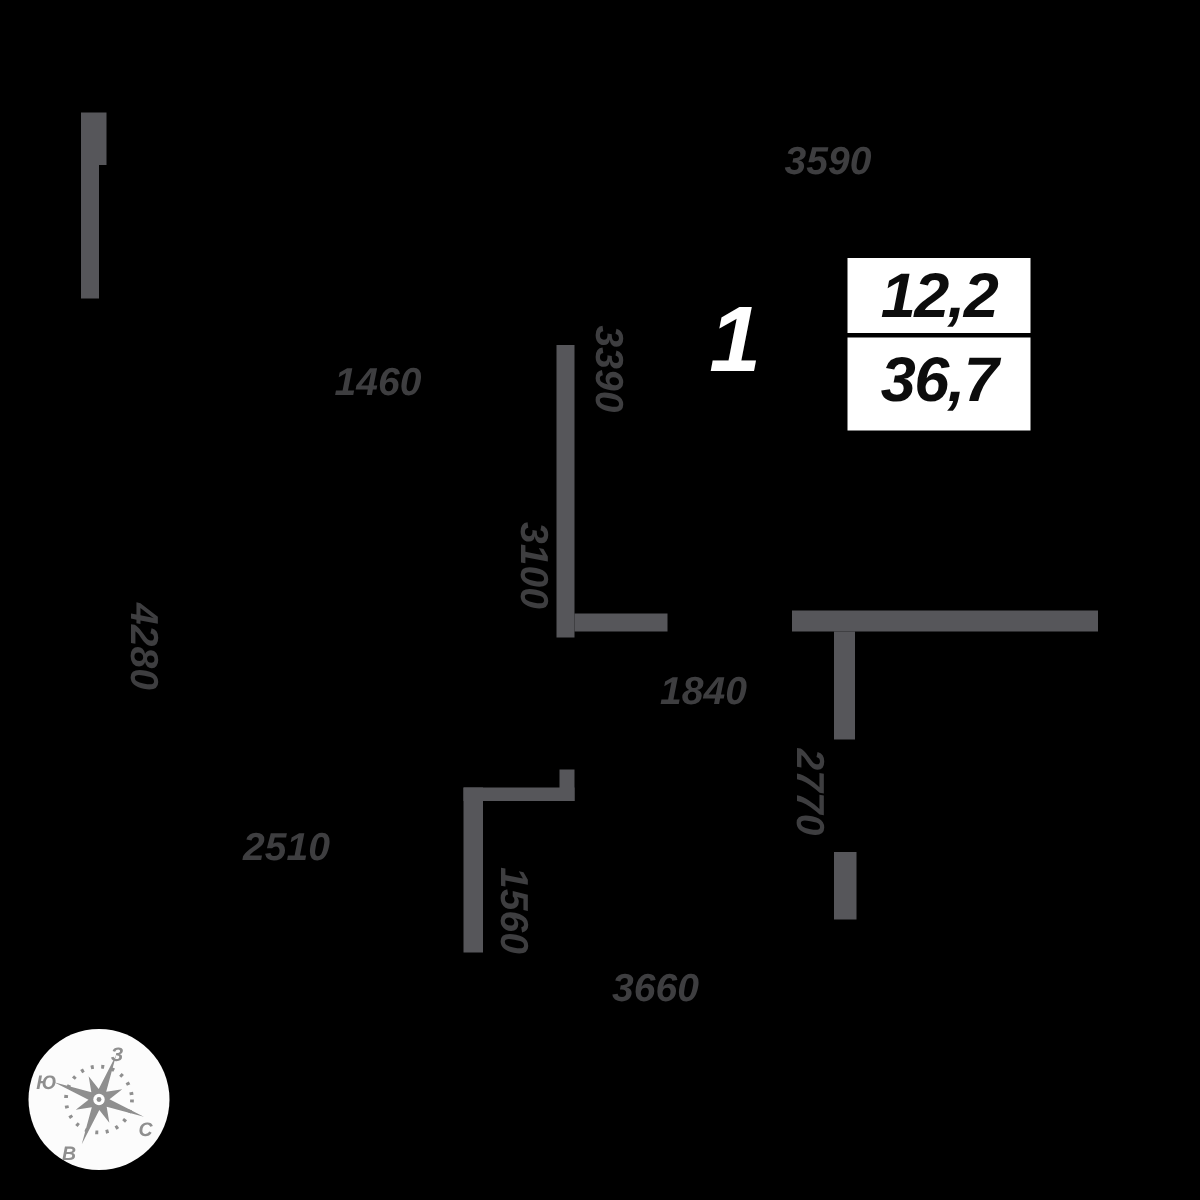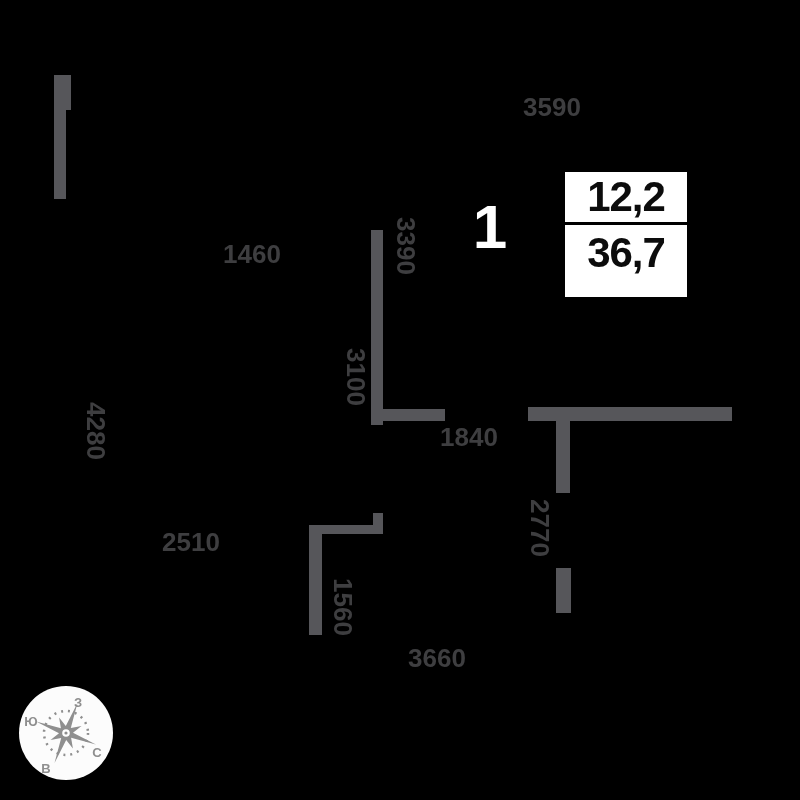--- a/index.html
+++ b/index.html
@@ -1,17 +1,17 @@
 <!DOCTYPE html>
 <html><head>
 <meta charset="utf-8">
 <style>
   html,body { margin:0; padding:0; background:#000; }
   body { width:800px; height:800px; overflow:hidden; font-family:"Liberation Sans", sans-serif; }
-  .canvas { position:relative; width:800px; height:800px; background:#000000; }
+  .canvas { position:relative; width:800px; height:800px; background:#000000;font-style:italic; }
 
   .wall { position:absolute; background:#56565a; }
 
   .dim {
     position:absolute;
     color:#3e3e40;
     font-size:26px;
     font-weight:bold;
     white-space:nowrap;
     transform:translate(-50%,-50%);
@@ -25,21 +25,21 @@
     color:#ffffff; font-size:62px; font-weight:bold; line-height:1;
   }
 
   .area-box { position:absolute; left:525px; top:172px; width:122px;padding-left:40px; }
   .area-cell {
     background:#ffffff; color:#0c0c0c;
     font-weight:bold; font-size:42px; text-align:center;
     letter-spacing:-1px;
   }
   .area-cell.top { height:50px; line-height:50px; margin-bottom:3px; }
-  .area-cell.bottom { height:72px; line-height:55px; }
+  .area-cell.bottom { height:62px; line-height:55px; }
 
   .compass { position:absolute; left:16px; top:683px; width:100px; height:100px; }
   .compass text {
     font-family:"Liberation Sans", sans-serif;
     font-size:13px; font-weight:bold; fill:#8f8f8f;
     text-anchor:middle;
   }
 </style>
 </head>
 <body>
@@ -55,23 +55,23 @@
   <div class="wall" style="left:556px; top:568px; width:15px;  height:45px;"></div>
   <div class="wall" style="left:309px; top:525px; width:13px;  height:110px;"></div>
   <div class="wall" style="left:309px; top:525px; width:74px;  height:9px;"></div>
   <div class="wall" style="left:373px; top:513px; width:10px;  height:21px;"></div>
 
   <div class="dim h" style="left:552px; top:107px;">3590</div>
   <div class="dim h" style="left:252px; top:254px;">1460</div>
   <div class="dim v" style="left:406px; top:246px;">3390</div>
   <div class="dim v" style="left:356px; top:377px;">3100</div>
   <div class="dim v" style="left:96px;  top:431px;">4280</div>
-  <div class="dim h" style="left:469px; top:437px;text-align:right;">1840</div>
+  <div class="dim h" style="left:469px; top:460px;text-align:right;">1840</div>
   <div class="dim v" style="left:540px; top:528px;">2770</div>
-  <div class="dim h" style="left:191px; top:542px;">2510</div>
+  <div class="dim h" style="left:191px; top:564px;">2510</div>
   <div class="dim v" style="left:343px; top:607px;">1560</div>
   <div class="dim h" style="left:437px; top:658px;">3660</div>
 
   <div class="unit-number">1</div>
   <div class="area-box">
     <div class="area-cell top">12,2</div>
     <div class="area-cell bottom">36,7</div>
   </div>
 
   <svg class="compass" viewBox="0 0 100 100">

